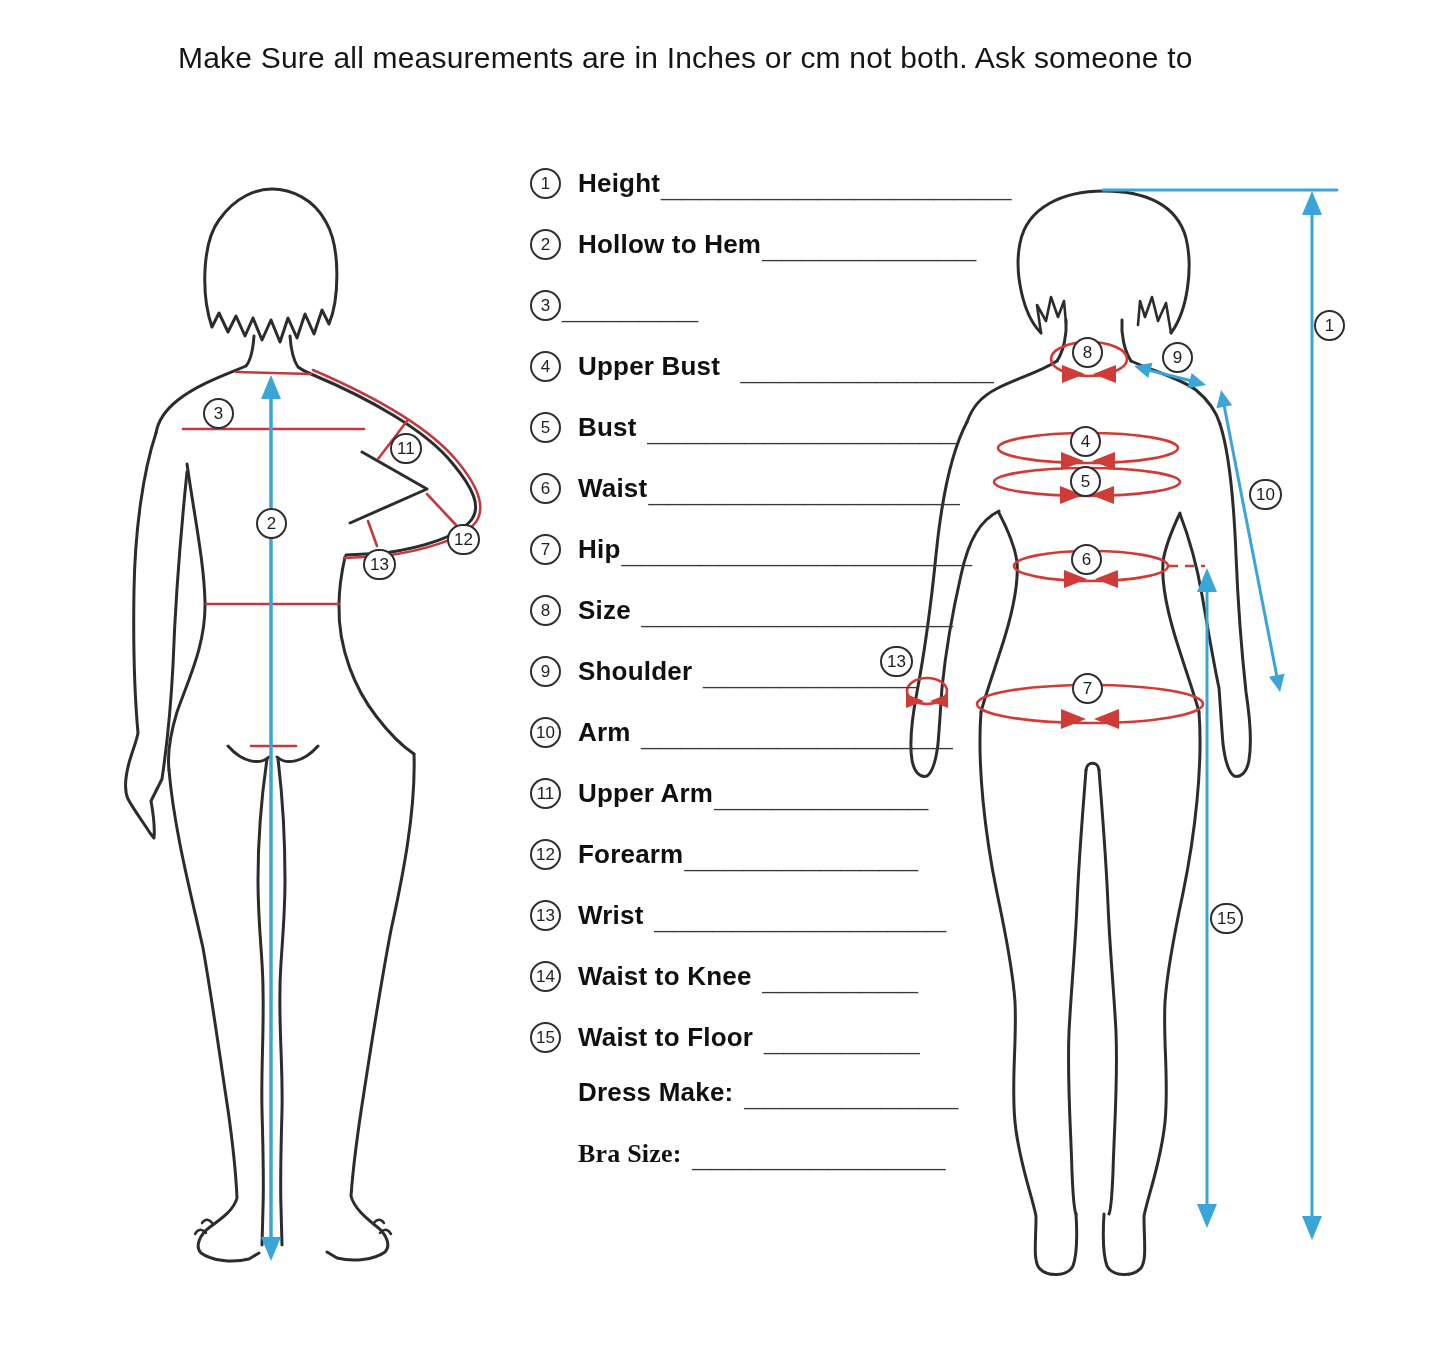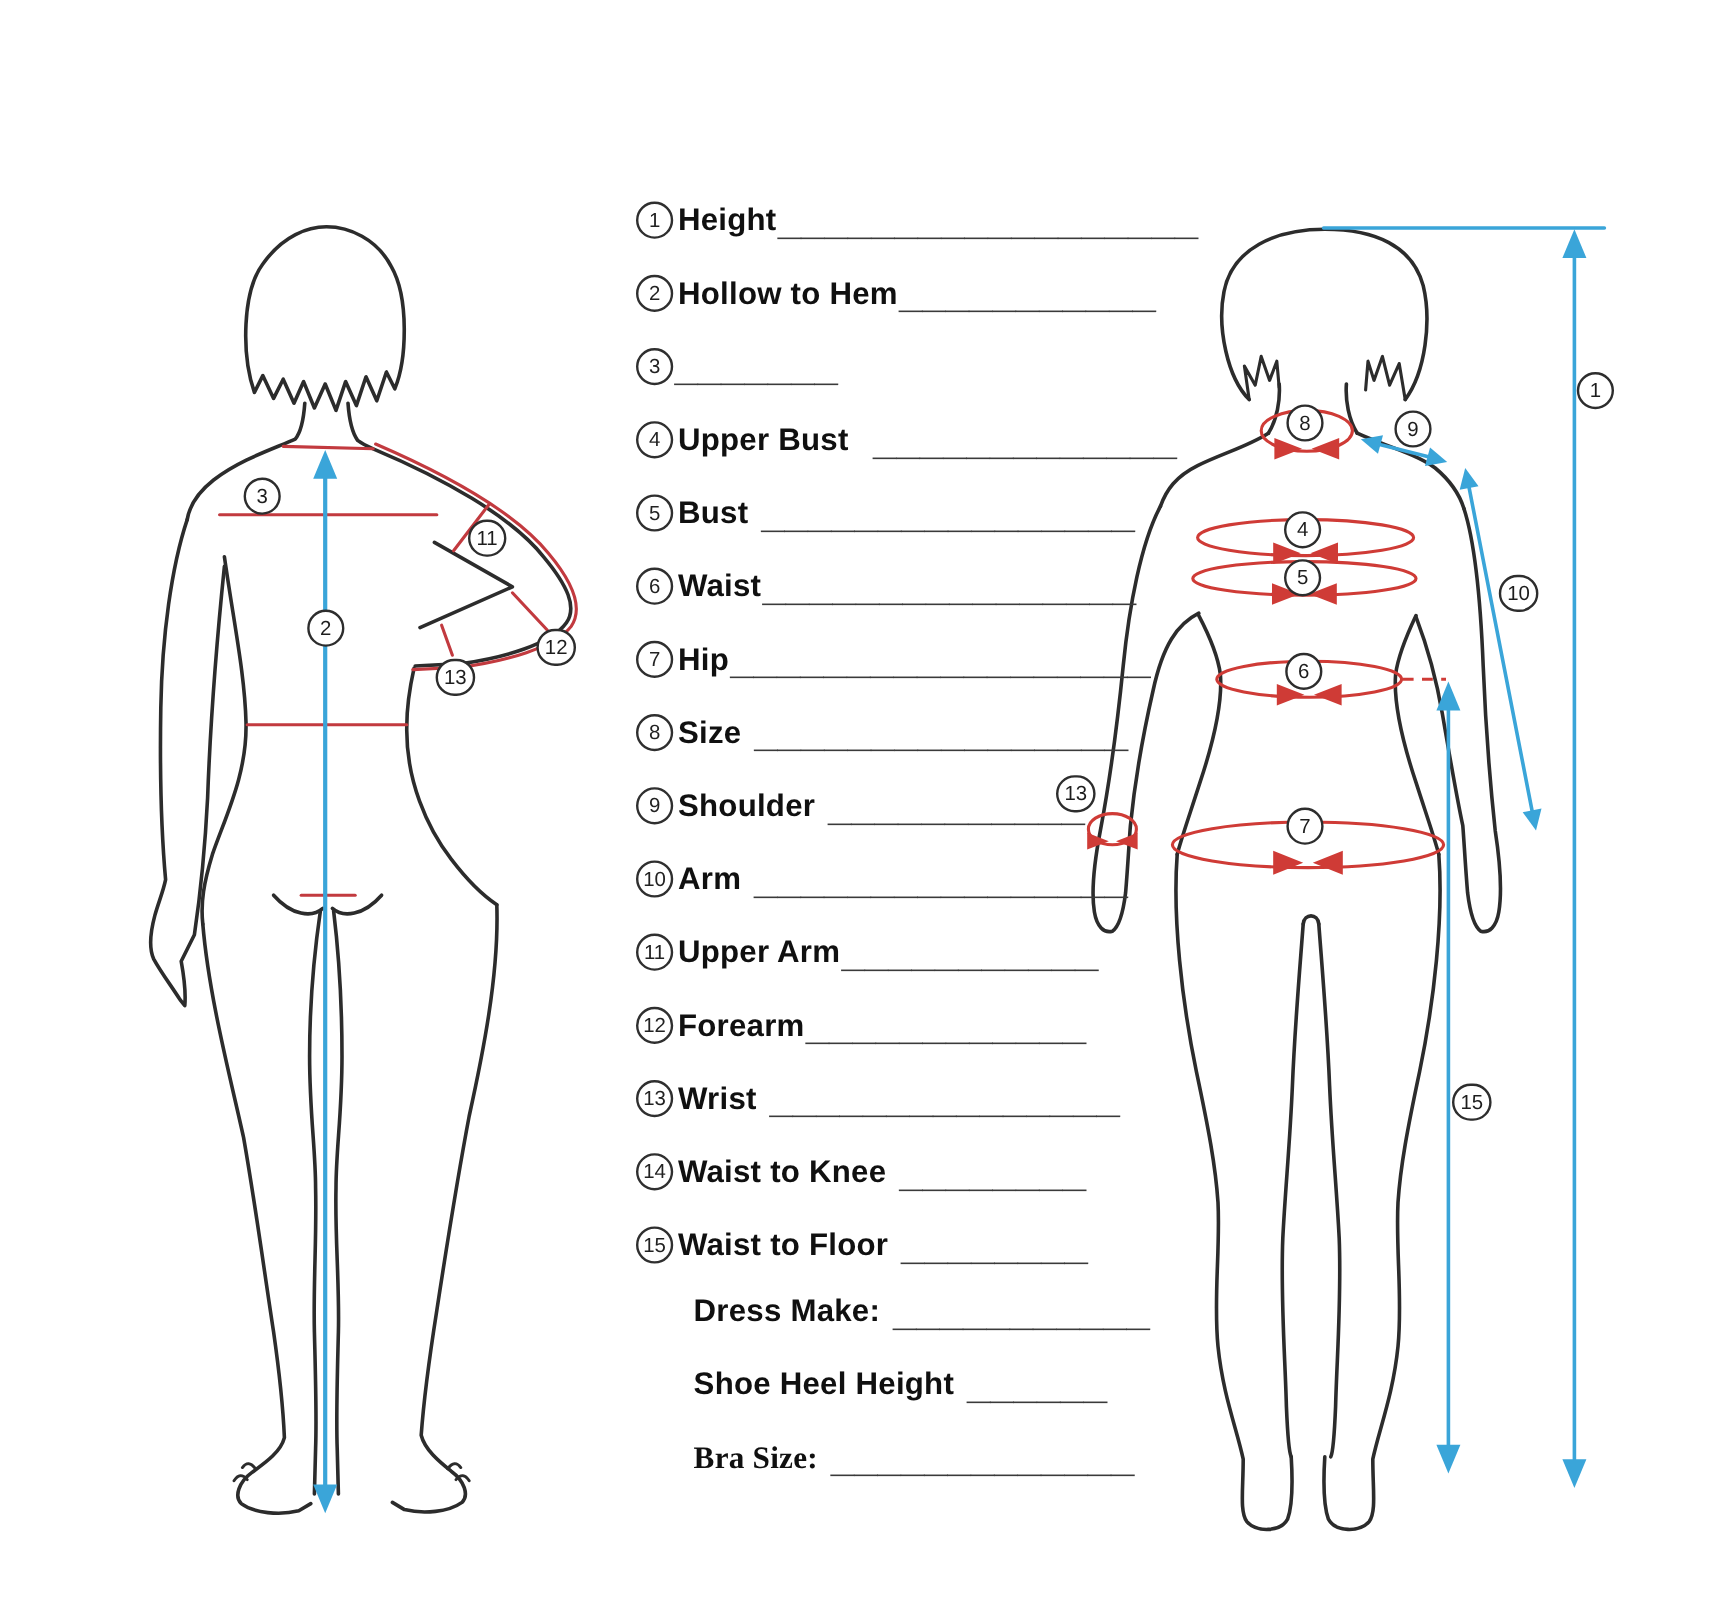--- a/index.html
+++ b/index.html
@@ -19,21 +19,21 @@
   
   .mlist{position:absolute;left:530px;top:153px;width:420px;}
   .m-row{display:flex;align-items:center;height:61px;}
   .m-circle{
     box-sizing:border-box;min-width:31px;height:31px;padding:0 4px;
     border:2px solid #2f2f2f;border-radius:16px;
     display:flex;align-items:center;justify-content:center;
     font-size:17px;color:#222;background:#fff;flex:0 0 auto;
   }
   .m-label{
-    margin-left:4px;font-weight:bold;font-size:26px;color:#101010;
+    margin-left:17px;font-weight:bold;font-size:26px;color:#101010;
     white-space:nowrap;letter-spacing:.2px;
   }
   .m-blank{
     font-weight:bold;font-size:35px;color:#3a3a3a;white-space:pre;
     letter-spacing:0;margin-left:1px;
   }
   .xlist{position:absolute;left:530px;top:1062px;width:420px;}
   .x-row{display:flex;align-items:center;height:61px;padding-left:48px;}
   
   .badge{
@@ -42,20 +42,21 @@
     display:flex;align-items:center;justify-content:center;
     font-size:17px;color:#1d1d1d;z-index:5;
   }
 </style>
 </head>
 <body>
 
 <div class="canvas">
 
   <div class="header">
+    <div>Make Sure all measurements are in Inches or cm not both. Ask someone to</div>
   </div>
 
   <svg class="fig" width="1445" height="1346" viewBox="0 0 1445 1346">
 
     <g fill="none" stroke="#2c2c2c" stroke-width="3" stroke-linecap="round" stroke-linejoin="round">
 
       <path d="M 212,327 C 201,295 202,243 219,220 C 236,196 257,189 272,189 C 291,189 314,199 326,222 C 341,248 339,300 329,324 L 322,310 L 314,334 L 305,314 L 297,338 L 288,318 L 280,342 L 271,320 L 262,340 L 253,318 L 245,336 L 236,316 L 228,332 L 219,313 L 212,327"></path>
 
       <path d="M 254,336 C 253,350 251,360 246,366 C 228,374 200,383 178,400 C 164,411 158,421 156,433"></path>
       <path d="M 290,336 C 291,350 293,360 298,367 C 302,370 306,372 311,374 C 368,398 426,430 453,464 C 473,488 481,506 472,519 C 459,537 420,548 385,553 L 346,555"></path>
@@ -258,22 +259,18 @@
       <span class="m-blank">&nbsp;________</span>
     </div>
   </div>
 
   <div class="xlist">
     <div class="x-row">
       <span class="m-label" style="margin-left:0;">Dress Make:</span>
       <span class="m-blank">&nbsp;___________</span>
     </div>
     <div class="x-row">
-      <span class="m-label" style="margin-left:0;">Shoe Heel Height</span>
-      <span class="m-blank">&nbsp;______</span>
-    </div>
-    <div class="x-row">
       <span class="m-label" style="margin-left:0;font-family:Liberation Serif, serif;">Bra Size:</span>
       <span class="m-blank">&nbsp;_____________</span>
     </div>
   </div>
 
 </div>
 
 </body></html>

